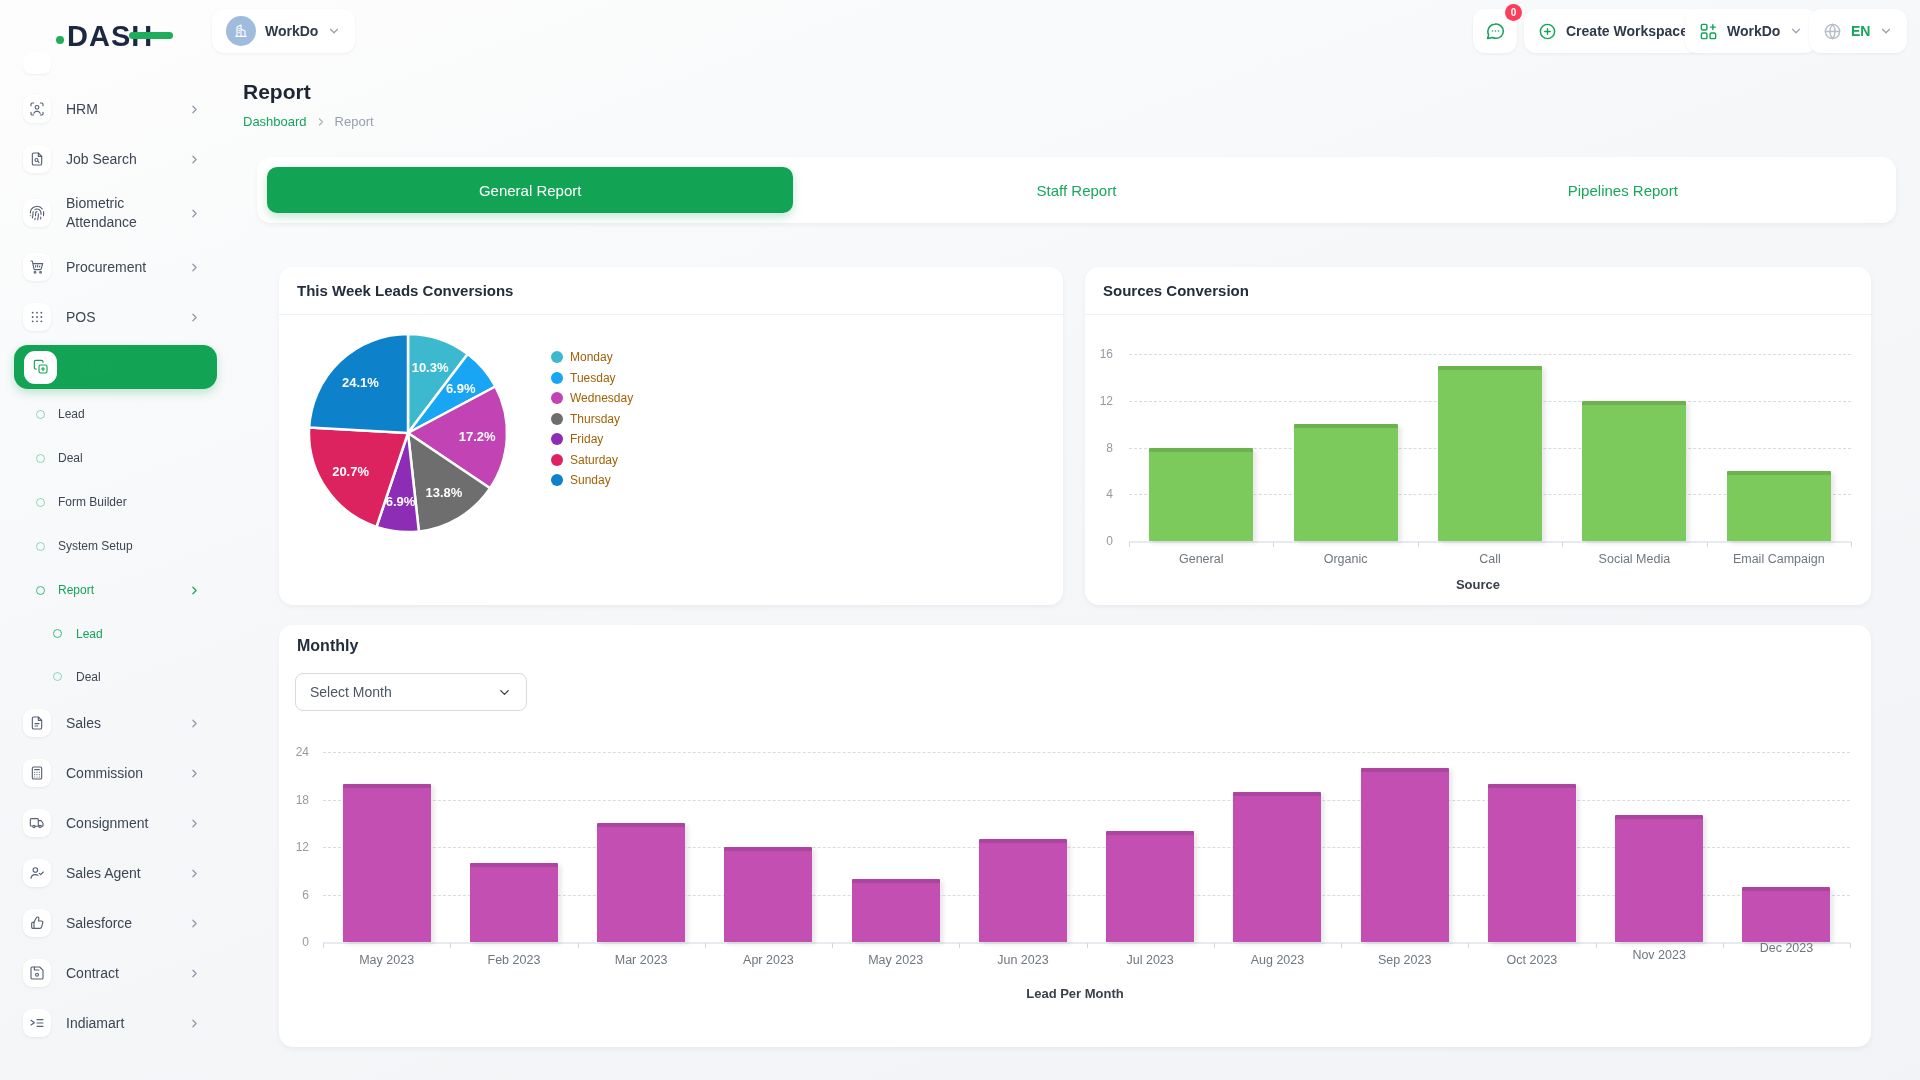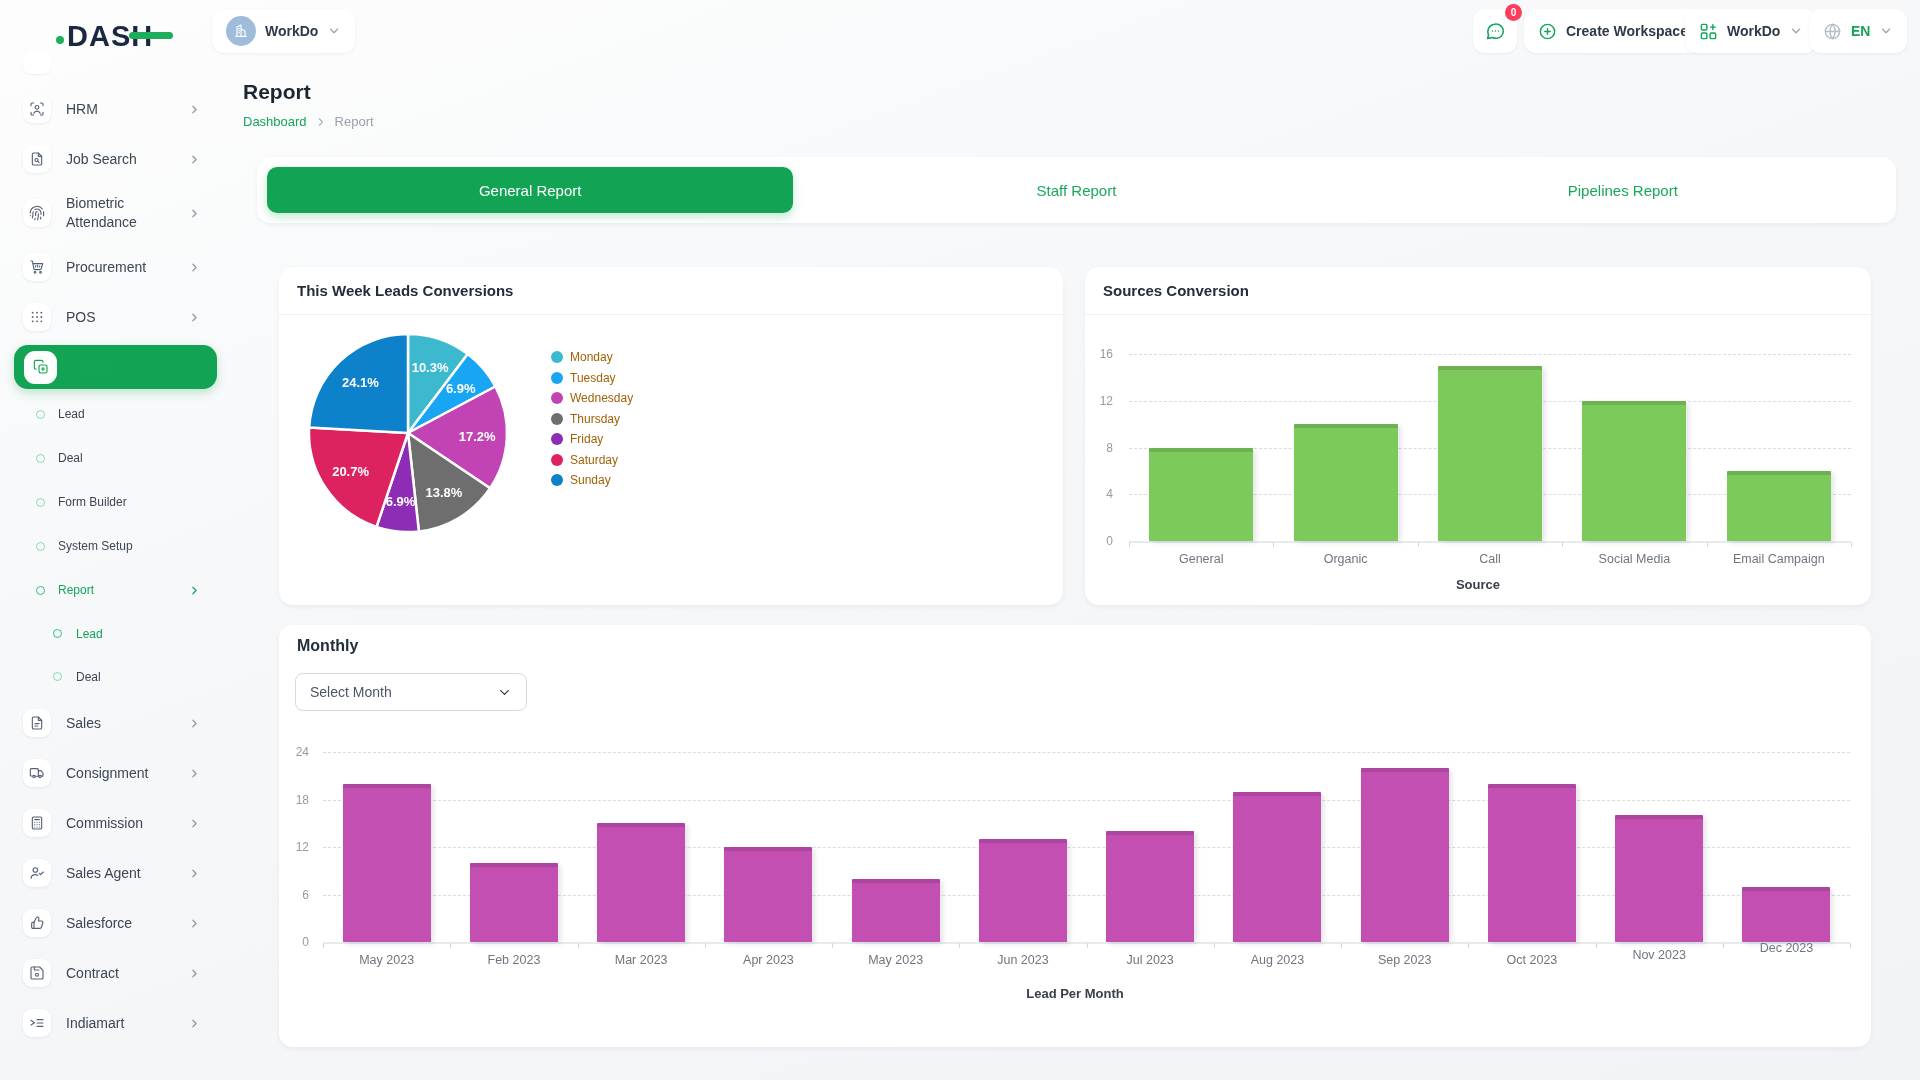--- a/index.html
+++ b/index.html
@@ -347,43 +347,43 @@
         <span class="nav-label">Sales</span>
         <span class="nav-chevron">
           <svg viewBox="0 0 24 24" width="13" height="13" fill="none" stroke="currentColor" stroke-width="2.2" stroke-linecap="round" stroke-linejoin="round">
             <path d="M9 6l6 6-6 6"></path>
           </svg>
         </span>
       </div>
       <div class="nav-row root">
         <span class="nav-icon-box">
           <svg viewBox="0 0 24 24" width="16" height="16" fill="none" stroke="currentColor" stroke-width="1.7" stroke-linecap="round" stroke-linejoin="round">
+            <rect x="5" y="3" width="14" height="18" rx="2"></rect>
+            <path d="M8.5 7h7"></path>
+            <path d="M8.5 11h.01M12 11h.01M15.5 11h.01M8.5 14.5h.01M12 14.5h.01M15.5 14.5h.01M8.5 18h.01M12 18h.01M15.5 18h.01"></path>
+          </svg>
+        </span>
+        <span class="nav-label">Commission</span>
+        <span class="nav-chevron">
+          <svg viewBox="0 0 24 24" width="13" height="13" fill="none" stroke="currentColor" stroke-width="2.2" stroke-linecap="round" stroke-linejoin="round">
+            <path d="M9 6l6 6-6 6"></path>
+          </svg>
+        </span>
+      </div>
+      <div class="nav-row root">
+        <span class="nav-icon-box">
+          <svg viewBox="0 0 24 24" width="16" height="16" fill="none" stroke="currentColor" stroke-width="1.7" stroke-linecap="round" stroke-linejoin="round">
             <path d="M14 16.5V7a1.5 1.5 0 0 0-1.5-1.5H3.5A1.5 1.5 0 0 0 2 7v8.5a1 1 0 0 0 1 1h1.6"></path>
             <path d="M14 8.5h3.6a1 1 0 0 1 .8.4l2.4 3.1a1 1 0 0 1 .2.6v3a1 1 0 0 1-1 1h-1.3"></path>
             <circle cx="7.4" cy="17.3" r="1.8"></circle>
             <circle cx="16.6" cy="17.3" r="1.8"></circle>
             <path d="M9.3 16.9h5.3"></path>
           </svg>
         </span>
         <span class="nav-label">Consignment</span>
-        <span class="nav-chevron">
-          <svg viewBox="0 0 24 24" width="13" height="13" fill="none" stroke="currentColor" stroke-width="2.2" stroke-linecap="round" stroke-linejoin="round">
-            <path d="M9 6l6 6-6 6"></path>
-          </svg>
-        </span>
-      </div>
-      <div class="nav-row root">
-        <span class="nav-icon-box">
-          <svg viewBox="0 0 24 24" width="16" height="16" fill="none" stroke="currentColor" stroke-width="1.7" stroke-linecap="round" stroke-linejoin="round">
-            <rect x="5" y="3" width="14" height="18" rx="2"></rect>
-            <path d="M8.5 7h7"></path>
-            <path d="M8.5 11h.01M12 11h.01M15.5 11h.01M8.5 14.5h.01M12 14.5h.01M15.5 14.5h.01M8.5 18h.01M12 18h.01M15.5 18h.01"></path>
-          </svg>
-        </span>
-        <span class="nav-label">Commission</span>
         <span class="nav-chevron">
           <svg viewBox="0 0 24 24" width="13" height="13" fill="none" stroke="currentColor" stroke-width="2.2" stroke-linecap="round" stroke-linejoin="round">
             <path d="M9 6l6 6-6 6"></path>
           </svg>
         </span>
       </div>
       <div class="nav-row root">
         <span class="nav-icon-box">
           <svg viewBox="0 0 24 24" width="16" height="16" fill="none" stroke="currentColor" stroke-width="1.7" stroke-linecap="round" stroke-linejoin="round">
             <circle cx="9.5" cy="7.5" r="3.4"></circle>

